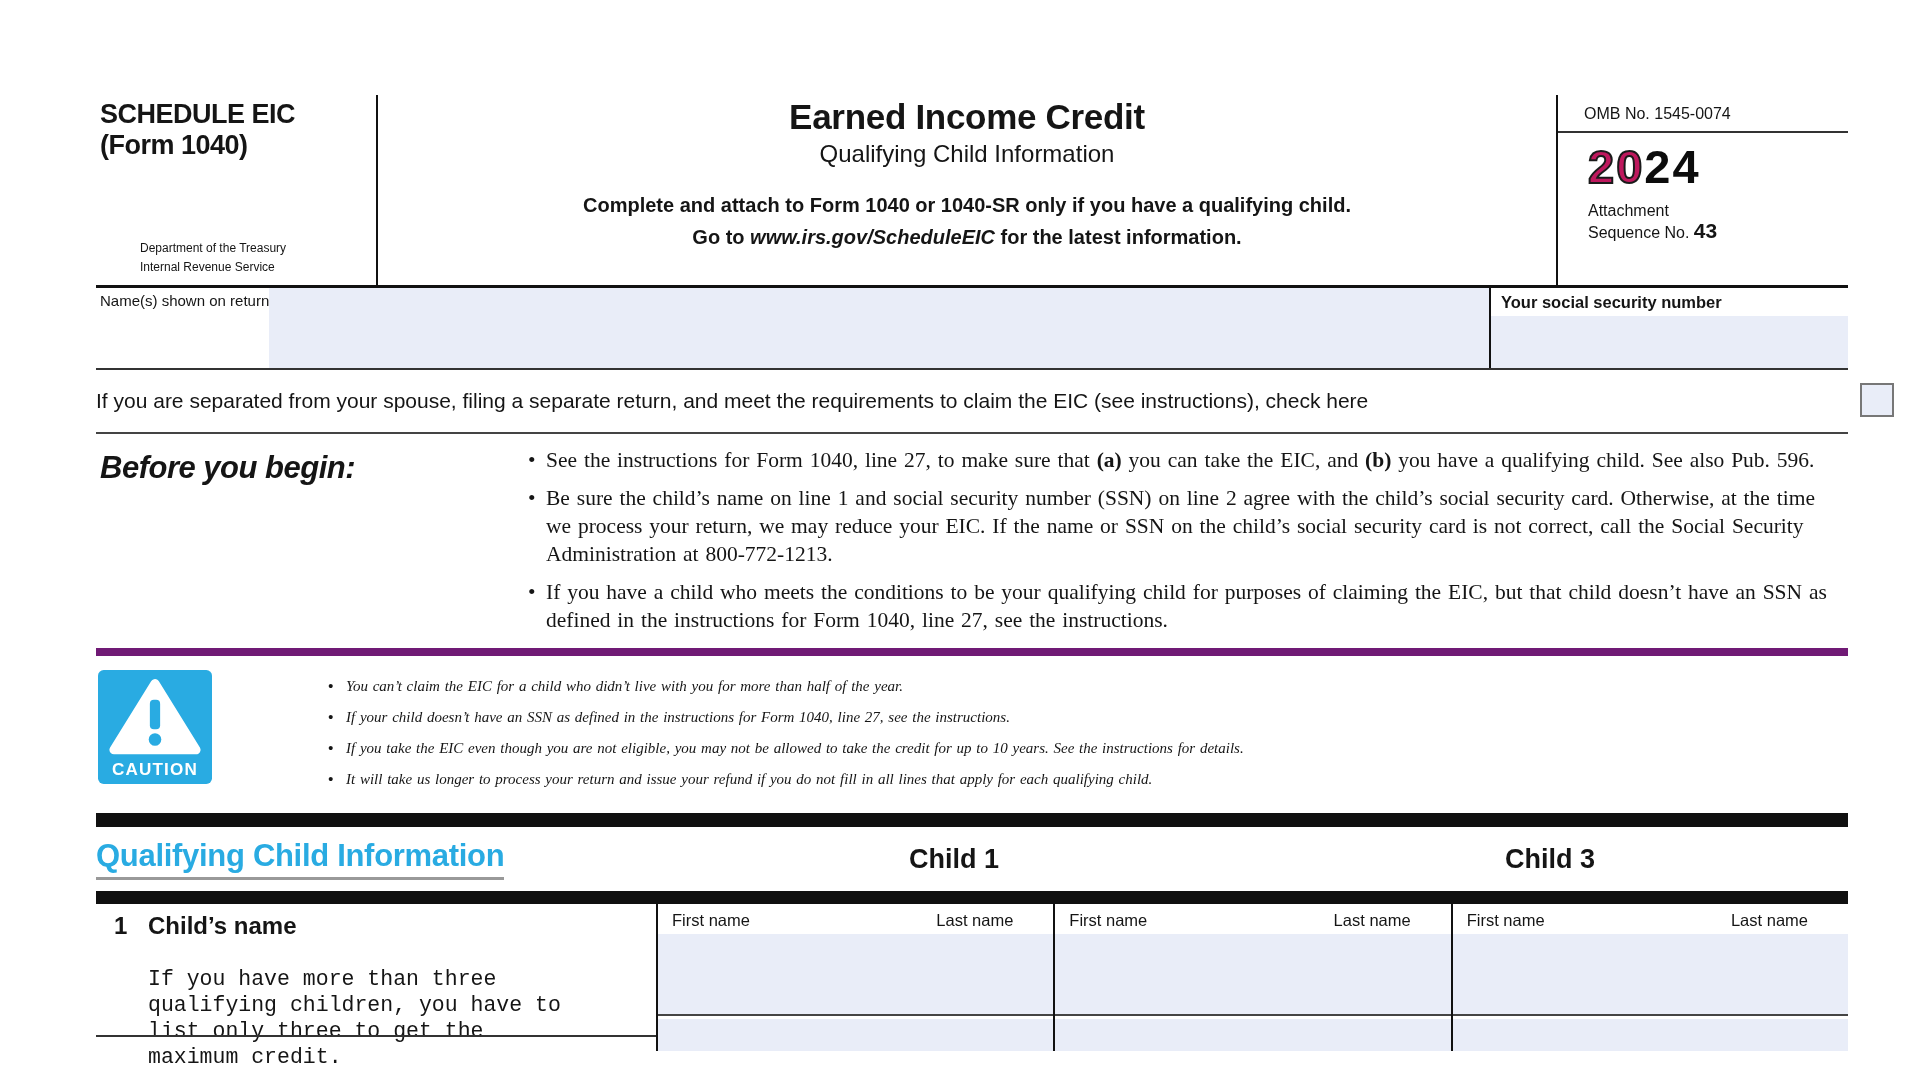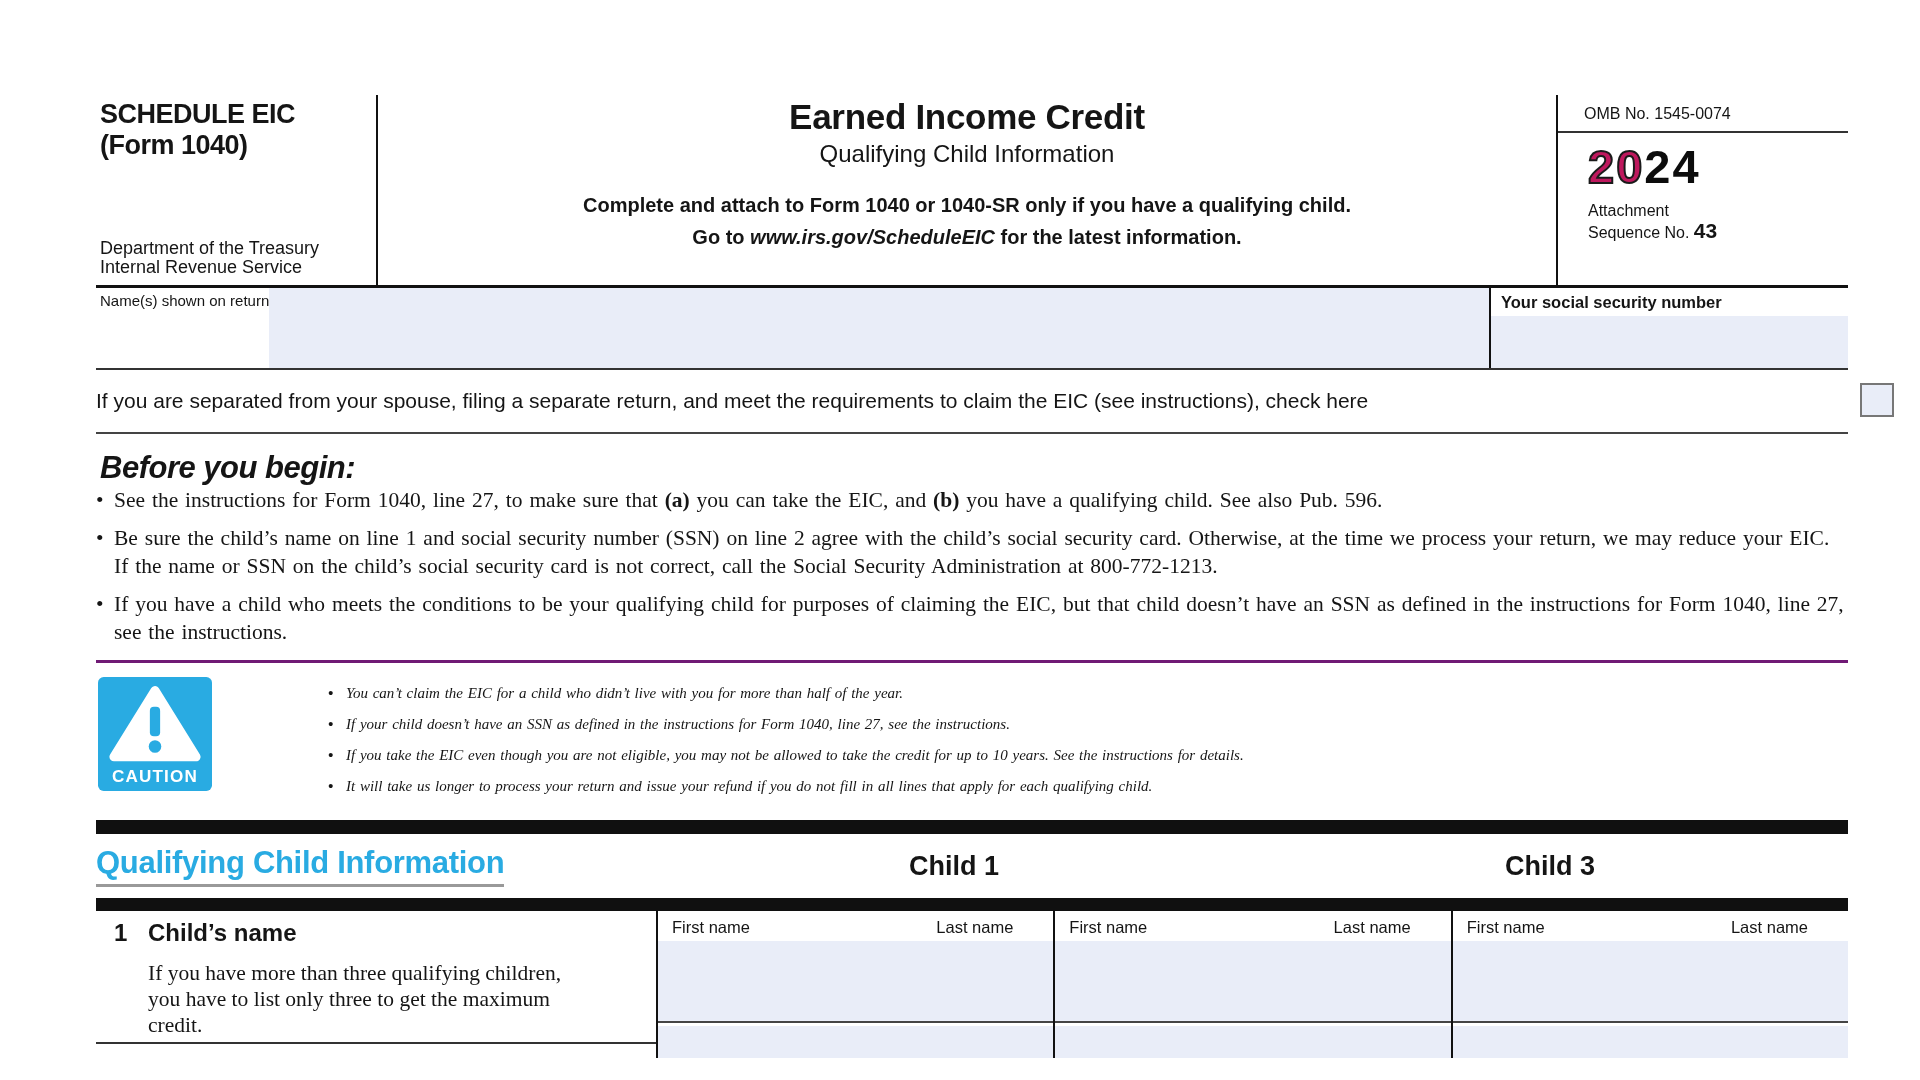--- a/index.html
+++ b/index.html
@@ -9,21 +9,21 @@
     width:1920px; height:1080px; overflow:hidden; background:#fff;
     font-family:"Liberation Sans","DejaVu Sans",sans-serif; color:#151515;
   }
   .page { position:relative; width:1920px; height:1080px; background:#fff; }
   .form { position:absolute; left:96px; top:95px; width:1752px; }
 
   
   .header { display:flex; border-bottom:3px solid #111; height:193px; }
   .h-left { width:282px; border-right:2px solid #111; display:flex; flex-direction:column; padding:4px 10px 8px 4px; }
   .sched { font-weight:bold; font-size:27px; line-height:31px; letter-spacing:-0.5px; }
-  .dept-wrap { margin-top:auto; font-size:18px; line-height:19px; }
+  .dept-wrap { margin-top:auto; font-size:12px; line-height:19px;margin-left:40px; }
   .h-center { flex:1; text-align:center; padding-top:2px; }
   .title { font-size:35px; font-weight:bold; line-height:40px; letter-spacing:-0.3px; }
   .subtitle { font-size:24px; line-height:30px; margin-top:2px; }
   .attach { font-size:20px; font-weight:bold; margin-top:25px; }
   .goto { font-size:20px; font-weight:bold; margin-top:9px; }
   .url { font-style:italic; }
   .h-right { width:292px; border-left:2px solid #111; display:flex; flex-direction:column; }
   .omb { font-size:16px; padding:10px 0 8px 26px; border-bottom:2px solid #333; }
   .year { padding:8px 0 0 30px; font-size:47px; font-weight:800; letter-spacing:2px; line-height:52px; }
   .y-outline { color:#be185d; -webkit-text-stroke:2px #1a1a1a; font-weight:700; }
@@ -38,21 +38,21 @@
   .fill-field { flex:1; background:var(--field); font-size:19px; padding:2px 6px; }
   .ssn-cell { width:359px; border-left:2px solid #111; display:flex; flex-direction:column; }
   .ssn-label { font-size:16.5px; font-weight:bold; padding:5px 0 4px 10px; }
 
   
   .sep-row { position:relative; height:64px; border-bottom:2px solid #444; display:flex; align-items:center; }
   .sep-text { font-size:21px; }
   .checkbox { position:absolute; right:-46px; top:13px; width:34px; height:34px; background:var(--field); border:2px solid #777; }
 
   
-  .byb { display:flex; border-bottom:3px solid #701a75; padding:12px 0 14px 0;flex-direction:column; }
+  .byb { display:flex; border-bottom:8px solid #701a75; padding:12px 0 14px 0; }
   .byb-head { width:432px; font-size:31px; font-weight:bold; font-style:italic; padding:4px 0 0 4px; letter-spacing:-0.5px; }
   .byb-bullets { flex:1; font-family:"Liberation Serif","DejaVu Serif",serif; font-size:21.5px; line-height:28px; padding-right:4px; word-spacing:1.5px; }
   .bullet { position:relative; padding-left:18px; margin-bottom:10px; }
   .bullet:last-child { margin-bottom:0; }
   .bullet::before { content:"\2022"; position:absolute; left:0; }
   .bullet .b { font-weight:bold; }
 
   
   .caution { display:flex; padding:14px 0 18px 0; }
   .caution-icon { width:114px; height:114px; margin-left:2px; flex:none; }
@@ -69,21 +69,21 @@
   .black-bar.thin { height:13px; }
   .qci-row { display:flex; align-items:center; height:64px; }
   .qci-label-cell { width:560px; }
   .qci-heading { display:inline-block; color:var(--accent); font-size:31px; font-weight:bold; letter-spacing:-0.3px; border-bottom:3px solid #999; padding-bottom:3px; }
   .child-head { flex:1; text-align:center; font-size:27px; font-weight:bold; }
 
   .row1 { display:flex; height:147px; }
   .row1-label-col { width:560px; position:relative; padding:8px 12px 0 18px; }
   .line-head { font-size:24px; font-weight:bold; }
   .line-num { display:inline-block; width:34px; }
-  .line-note { font-family:Liberation Serif, serif; font-size:21.5px; line-height:26px; margin:13px 0 0 34px; width:432px; }
+  .line-note { font-family:Liberation Mono, monospace; font-size:21.5px; line-height:26px; margin:26px 0 0 34px; width:432px; }
   .label-col-border { position:absolute; left:0; right:0; top:131px; height:2px; background:#333; }
   .child-col { flex:1; border-left:2px solid #111; display:flex; flex-direction:column; }
   .fl-labels { display:flex; justify-content:space-between; padding:7px 40px 4px 14px; font-size:16.5px; }
   .name-field { height:82px; background:var(--field); border-bottom:2px solid #444; display:flex; }
   .name-first, .name-last { flex:1; padding:4px 8px; font-size:18px; }
   .next-sliver { flex:1; margin-top:3px; background:var(--field); }
 </style>
 </head>
 <body>
 

